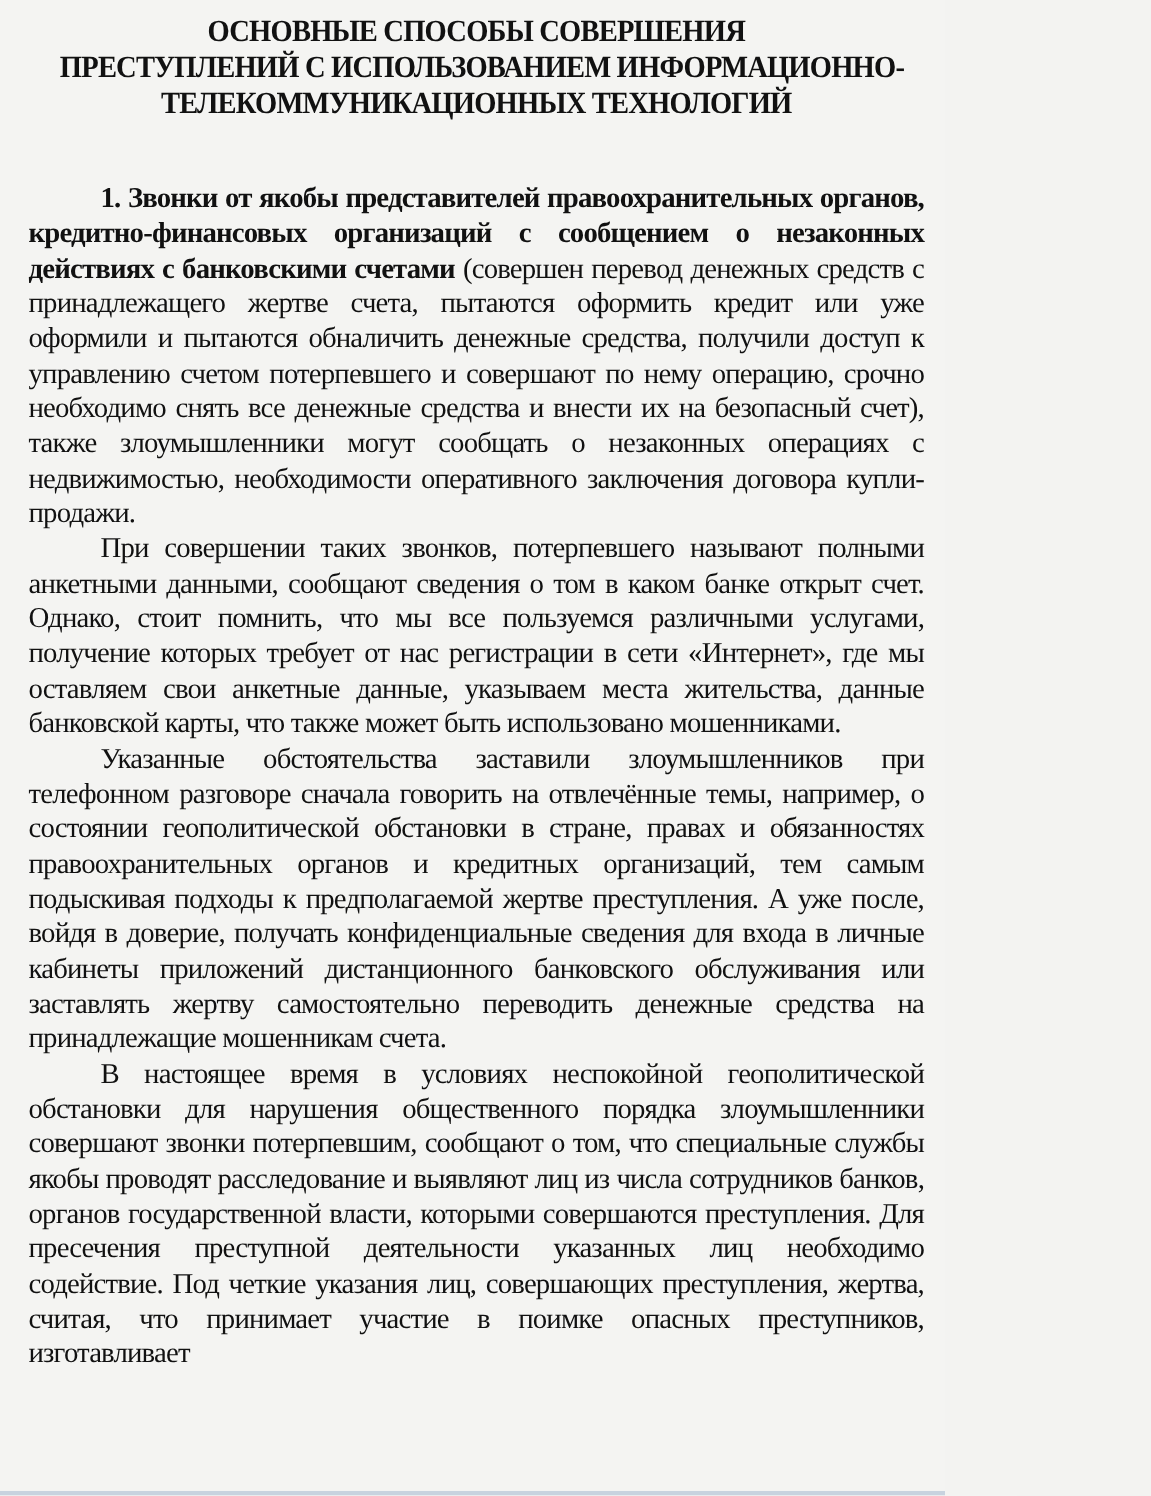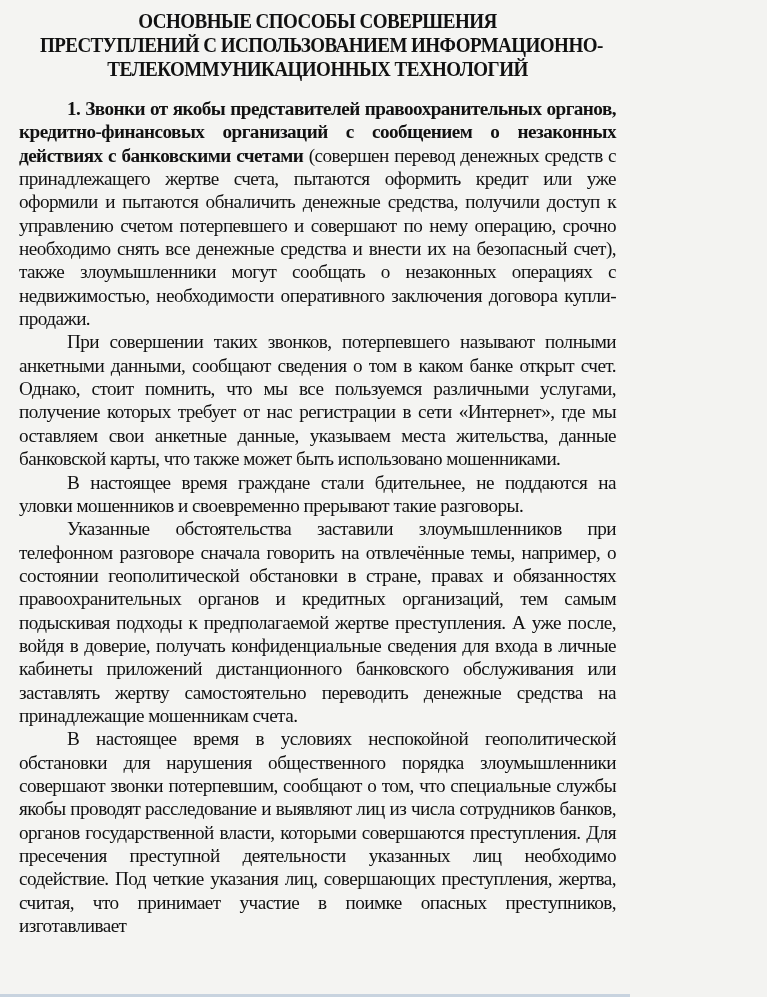--- a/index.html
+++ b/index.html
@@ -26,21 +26,21 @@
       font-size: 20.5px;
       line-height: 24px;
       letter-spacing: -0.6px;
       padding-top: 9px;
       margin: 0;
       transform: scaleX(0.93);
       transform-origin: center top;
     }
     .title div { white-space: nowrap; }
     .body {
-      margin-top: 16px;
+      margin-top: 40px;
       font-size: 19.2px;
       line-height: 23.35px;
       text-align: justify;
       letter-spacing: -0.55px;
       word-spacing: 0px;
     }
     .body p {
       margin: 0;
       text-indent: 48px;
     }
@@ -60,19 +60,18 @@
 <div class="page">
   <div class="title">
     <div>ОСНОВНЫЕ СПОСОБЫ СОВЕРШЕНИЯ</div>
     <div>ПРЕСТУПЛЕНИЙ С ИСПОЛЬЗОВАНИЕМ ИНФОРМАЦИОННО-</div>
     <div>ТЕЛЕКОММУНИКАЦИОННЫХ ТЕХНОЛОГИЙ</div>
   </div>
 
   <div class="body">
     <p><b>1. Звонки от якобы представителей правоохранительных органов, кредитно-финансовых организаций с сообщением о незаконных действиях с банковскими счетами</b><span> (совершен перевод денежных средств с принадлежащего жертве счета, пытаются оформить кредит или уже оформили и пытаются обналичить денежные средства, получили доступ к управлению счетом потерпевшего и совершают по нему операцию, срочно необходимо снять все денежные средства и внести их на безопасный счет), также злоумышленники могут сообщать о незаконных операциях с недвижимостью, необходимости оперативного заключения договора купли-продажи.</span></p>
     <p>При совершении таких звонков, потерпевшего называют полными анкетными данными, сообщают сведения о том в каком банке открыт счет. Однако, стоит помнить, что мы все пользуемся различными услугами, получение которых требует от нас регистрации в сети «Интернет», где мы оставляем свои анкетные данные, указываем места жительства, данные банковской карты, что также может быть использовано мошенниками.</p>
-    <p>В настоящее время граждане стали бдительнее, не поддаются на уловки мошенников и своевременно прерывают такие разговоры.</p>
     <p>Указанные обстоятельства заставили злоумышленников при телефонном разговоре сначала говорить на отвлечённые темы, например, о состоянии геополитической обстановки в стране, правах и обязанностях правоохранительных органов и кредитных организаций, тем самым подыскивая подходы к предполагаемой жертве преступления. А уже после, войдя в доверие, получать конфиденциальные сведения для входа в личные кабинеты приложений дистанционного банковского обслуживания или заставлять жертву самостоятельно переводить денежные средства на принадлежащие мошенникам счета.</p>
     <p>В настоящее время в условиях неспокойной геополитической обстановки для нарушения общественного порядка злоумышленники совершают звонки потерпевшим, сообщают о том, что специальные службы якобы проводят расследование и выявляют лиц из числа сотрудников банков, органов государственной власти, которыми совершаются преступления. Для пресечения преступной деятельности указанных лиц необходимо содействие. Под четкие указания лиц, совершающих преступления, жертва, считая, что принимает участие в поимке опасных преступников, изготавливает</p>
   </div>
 
   <div class="bottom-rule"></div>
 </div>
 
 </body></html>

